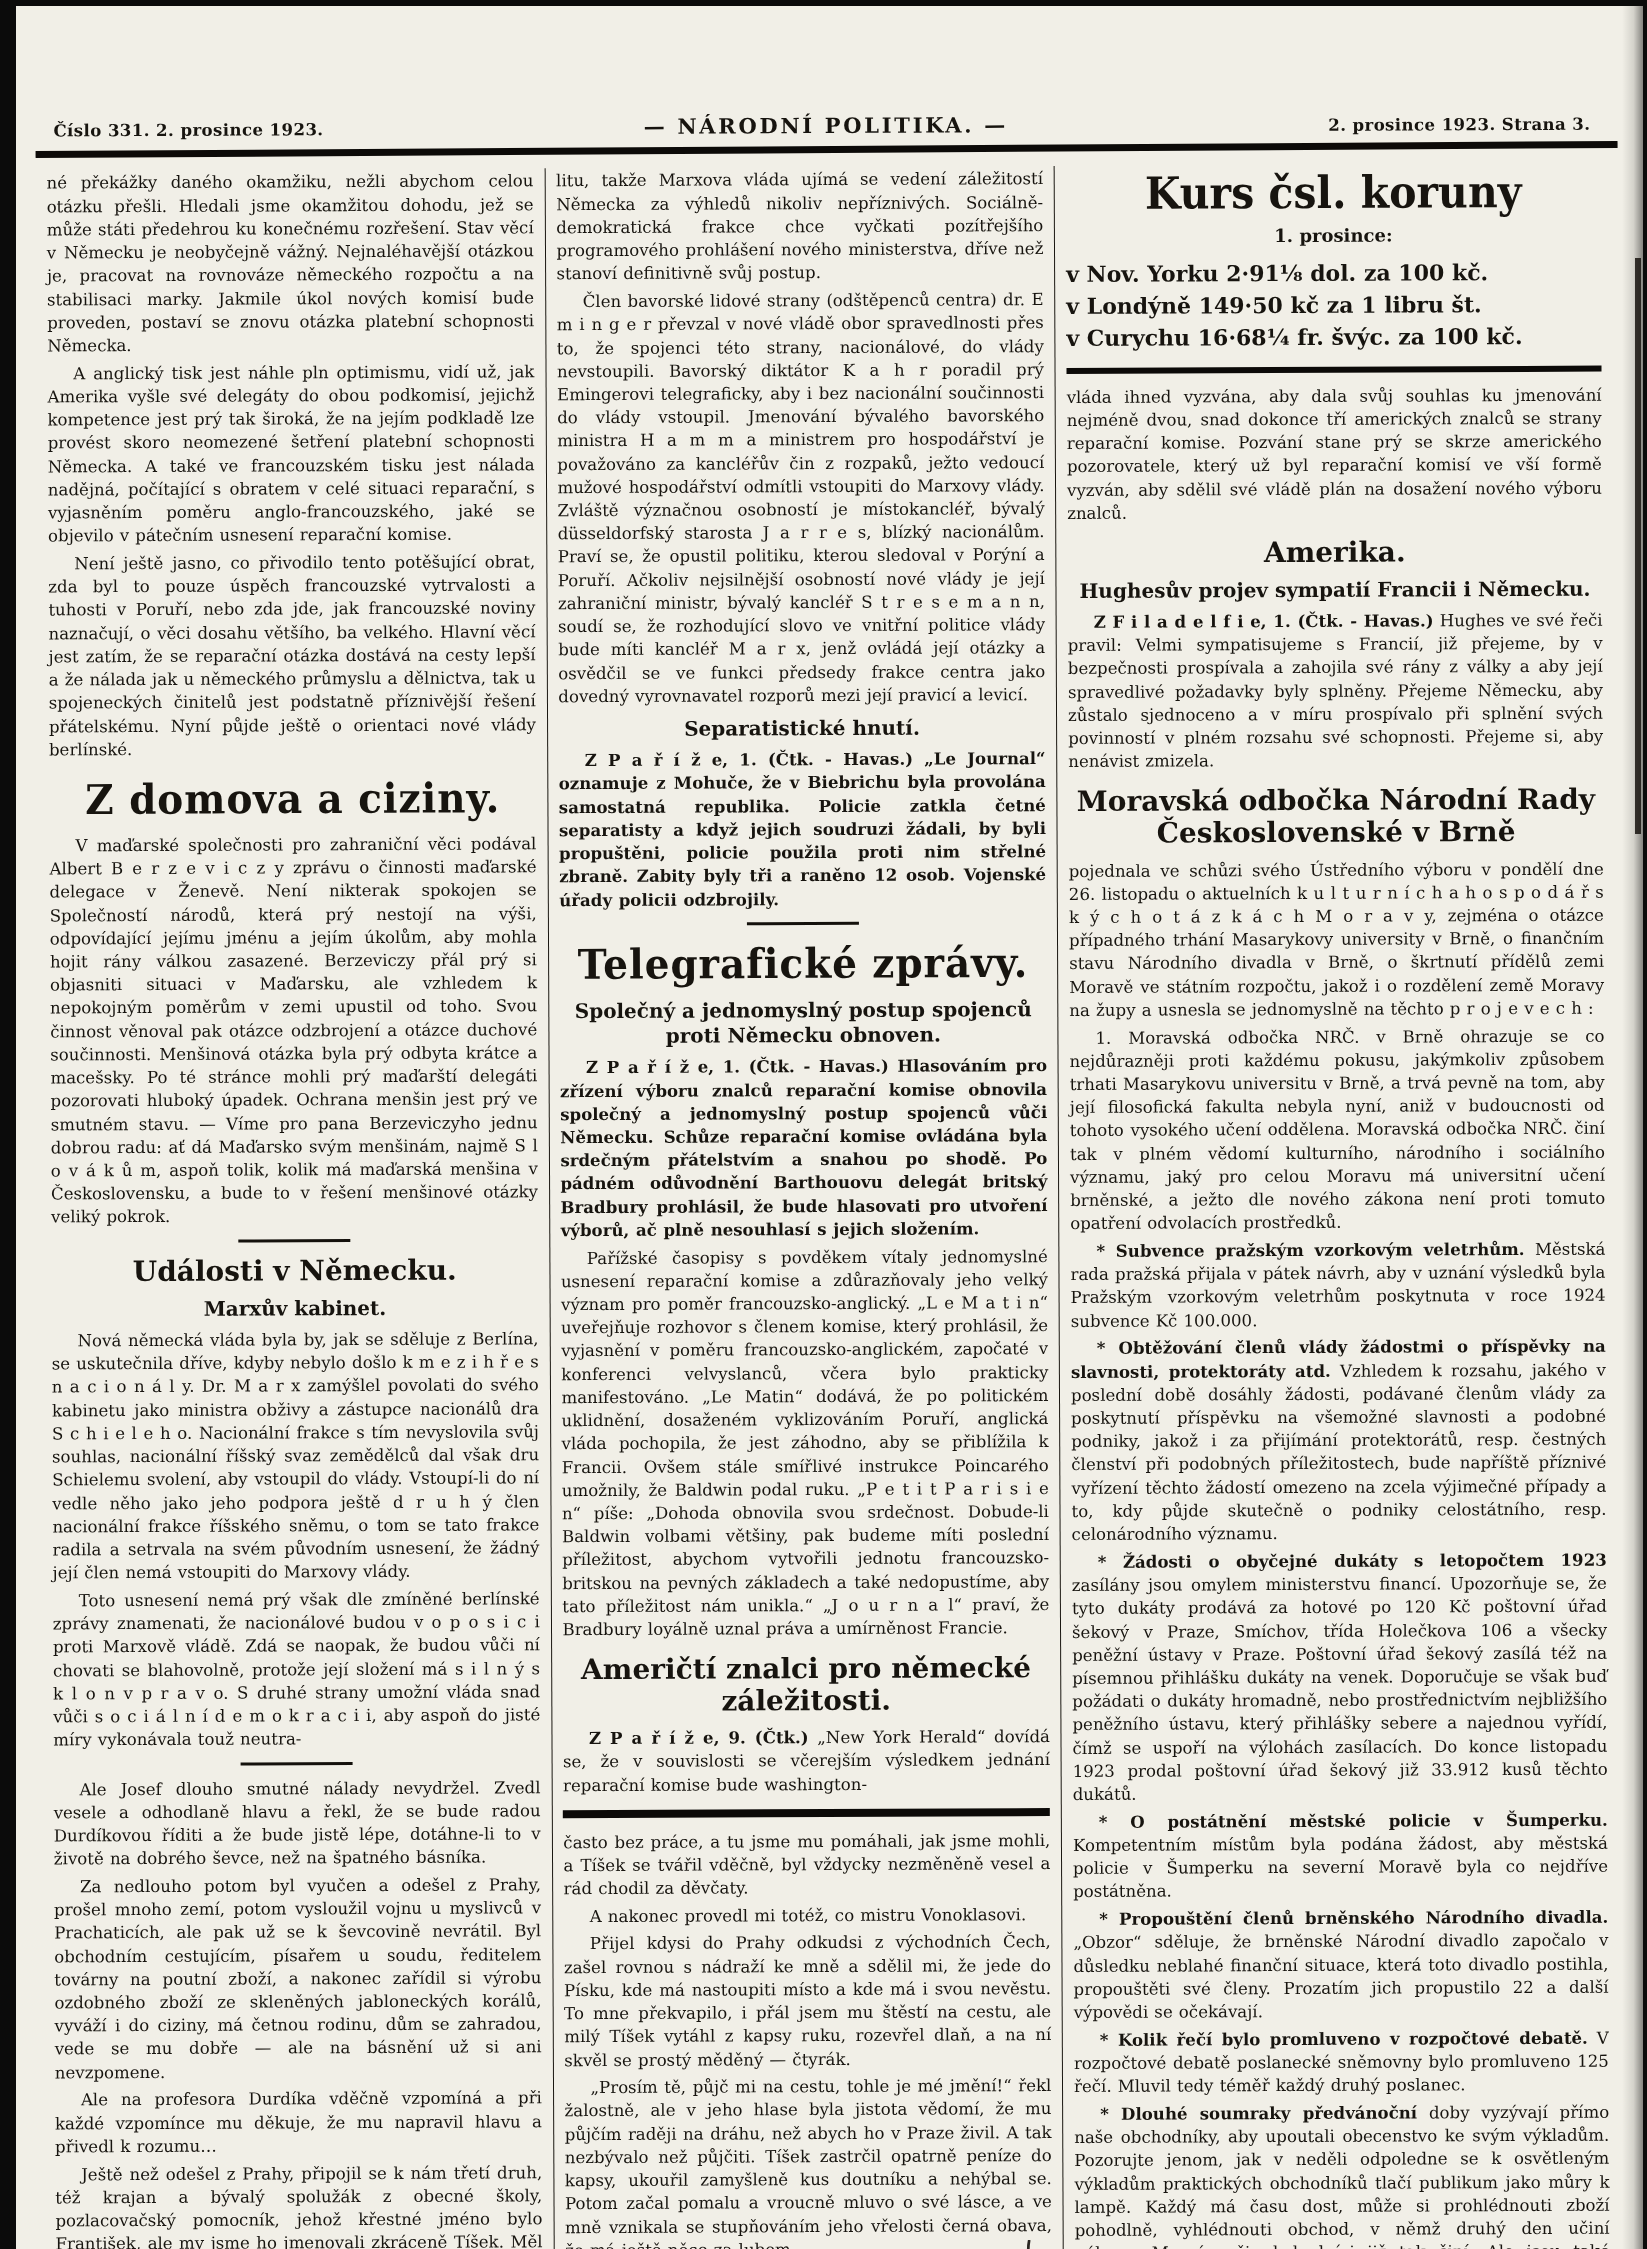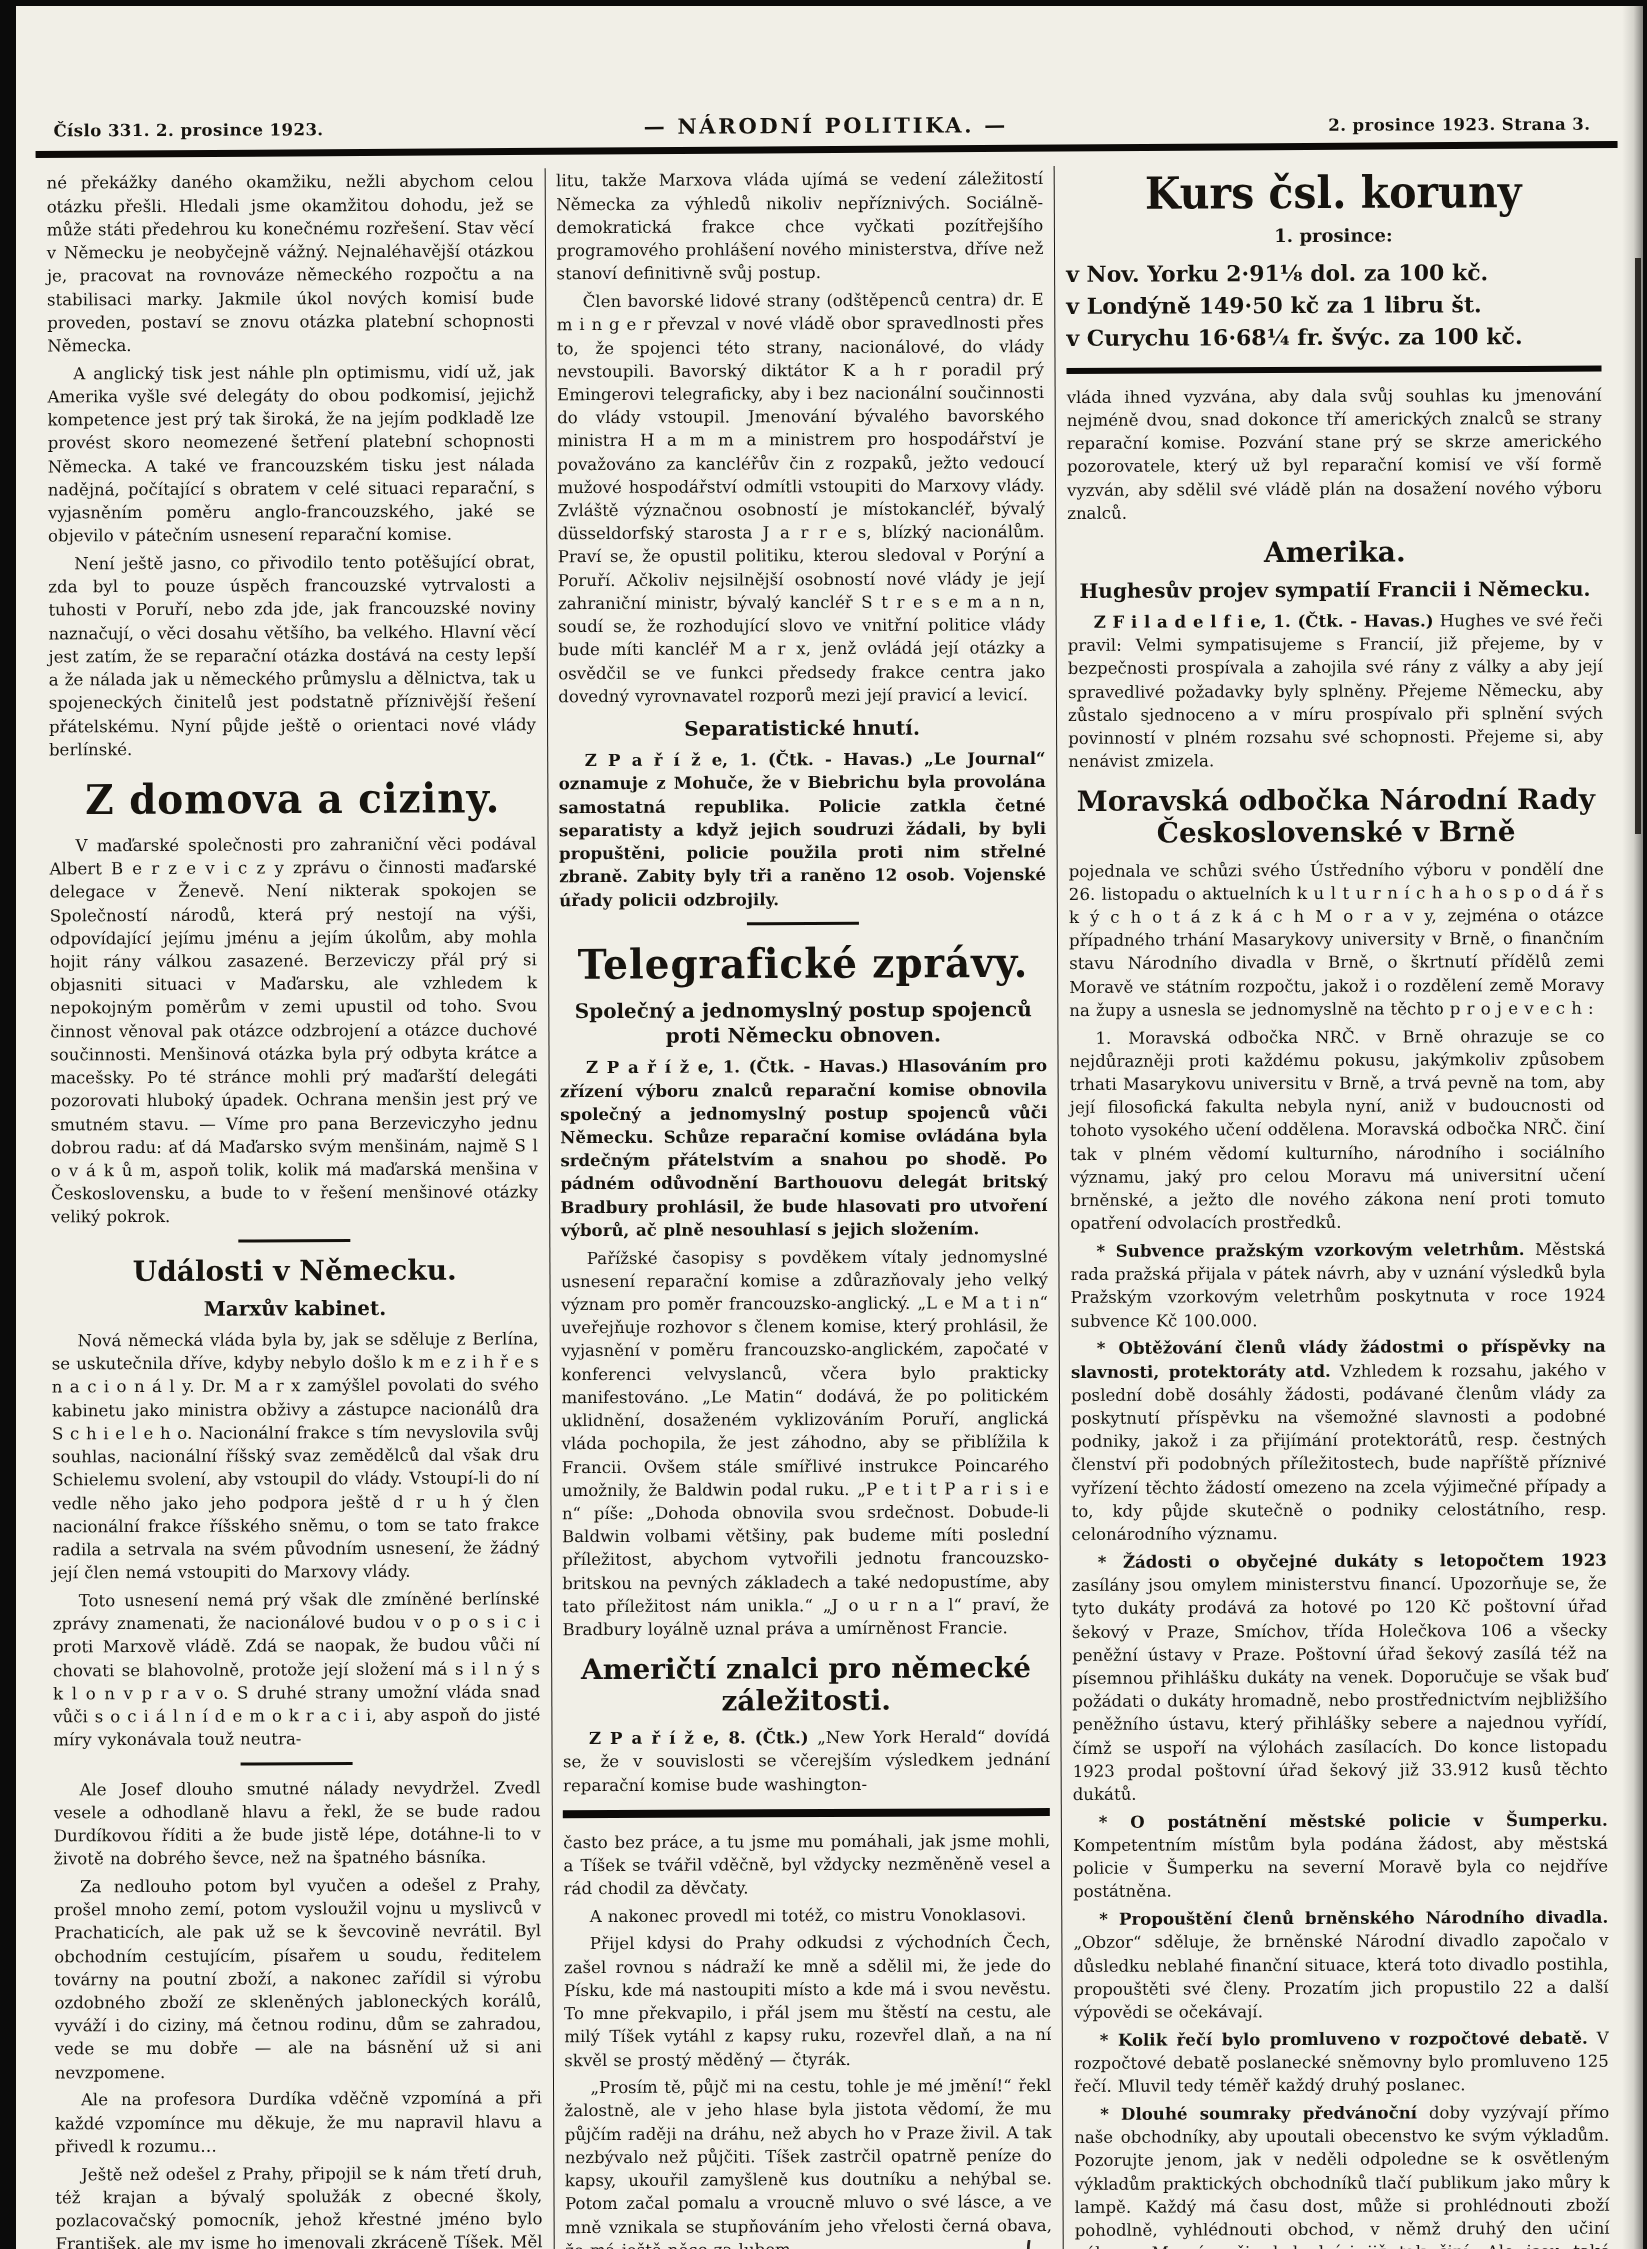--- a/index.html
+++ b/index.html
@@ -84,21 +84,21 @@
           <p class="body noindent">litu, takže Marxova vláda ujímá se vedení záležitostí Německa za výhledů nikoliv nepříznivých. Sociálně-demokratická frakce chce vyčkati pozítřejšího programového prohlášení nového ministerstva, dříve než stanoví definitivně svůj postup.</p>
           <p class="body">Člen bavorské lidové strany (odštěpenců centra) dr. E m i n g e r  převzal v nové vládě obor spravedlnosti přes to, že spojenci této strany, nacionálové, do vlády nevstoupili. Bavorský diktátor K a h r  poradil prý Emingerovi telegraficky, aby i bez nacionální součinnosti do vlády vstoupil. Jmenování bývalého bavorského ministra H a m m a  ministrem pro hospodářství je považováno za kancléřův čin z rozpaků, ježto vedoucí mužové hospodářství odmítli vstoupiti do Marxovy vlády. Zvláště význačnou osobností je místokancléř, bývalý düsseldorfský starosta J a r r e s, blízký nacionálům. Praví se, že opustil politiku, kterou sledoval v Porýní a Poruří. Ačkoliv nejsilnější osobností nové vlády je její zahraniční ministr, bývalý kancléř S t r e s e m a n n, soudí se, že rozhodující slovo ve vnitřní politice vlády bude míti kancléř M a r x, jenž ovládá její otázky a osvědčil se ve funkci předsedy frakce centra jako dovedný vyrovnavatel rozporů mezi její pravicí a levicí.</p>
           <div class="h3">Separatistické hnutí.</div>
           <p class="body bold"><b>Z P a ř í ž e, 1. (Čtk. - Havas.)</b> „Le Journal“ oznamuje z Mohuče, že v Biebrichu byla provolána samostatná republika. Policie zatkla četné separatisty a když jejich soudruzi žádali, by byli propuštěni, policie použila proti nim střelné zbraně. Zabity byly tři a raněno 12 osob. Vojenské úřady policii odzbrojily.</p>
           <div class="rule-small"></div>
           <div class="h1">Telegrafické zprávy.</div>
           <div class="h3">Společný a jednomyslný postup spojenců proti Německu obnoven.</div>
           <p class="body bold"><b>Z P a ř í ž e, 1. (Čtk. - Havas.)</b> Hlasováním pro zřízení výboru znalců reparační komise obnovila společný a jednomyslný postup spojenců vůči Německu. Schůze reparační komise ovládána byla srdečným přátelstvím a snahou po shodě. Po pádném odůvodnění Barthouovu delegát britský Bradbury prohlásil, že bude hlasovati pro utvoření výborů, ač plně nesouhlasí s jejich složením.</p>
           <p class="body">Pařížské časopisy s povděkem vítaly jednomyslné usnesení reparační komise a zdůrazňovaly jeho velký význam pro poměr francouzsko-anglický. „L e  M a t i n“ uveřejňuje rozhovor s členem komise, který prohlásil, že vyjasnění v poměru francouzsko-anglickém, započaté v konferenci velvyslanců, včera bylo prakticky manifestováno. „Le Matin“ dodává, že po politickém uklidnění, dosaženém vyklizováním Poruří, anglická vláda pochopila, že jest záhodno, aby se přiblížila k Francii. Ovšem stále smířlivé instrukce Poincarého umožnily, že Baldwin podal ruku. „P e t i t  P a r i s i e n“ píše: „Dohoda obnovila svou srdečnost. Dobude-li Baldwin volbami většiny, pak budeme míti poslední příležitost, abychom vytvořili jednotu francouzsko-britskou na pevných základech a také nedopustíme, aby tato příležitost nám unikla.“ „J o u r n a l“ praví, že Bradbury loyálně uznal práva a umírněnost Francie.</p>
           <div class="h2">Američtí znalci pro německé záležitosti.</div>
-          <p class="body"><b>Z P a ř í ž e, 8. (Čtk.)</b> „New York Herald“ dovídá se, že v souvislosti se včerejším výsledkem jednání reparační komise bude washington-</p>
+          <p class="body"><b>Z P a ř í ž e, 9. (Čtk.)</b> „New York Herald“ dovídá se, že v souvislosti se včerejším výsledkem jednání reparační komise bude washington-</p>
           <div class="rule-thick"></div>
           <p class="body noindent">často bez práce, a tu jsme mu pomáhali, jak jsme mohli, a Tíšek se tvářil vděčně, byl vždycky nezměněně vesel a rád chodil za děvčaty.</p>
           <p class="body">A nakonec provedl mi totéž, co mistru Vonoklasovi.</p>
           <p class="body">Přijel kdysi do Prahy odkudsi z východních Čech, zašel rovnou s nádraží ke mně a sdělil mi, že jede do Písku, kde má nastoupiti místo a kde má i svou nevěstu. To mne překvapilo, i přál jsem mu štěstí na cestu, ale milý Tíšek vytáhl z kapsy ruku, rozevřel dlaň, a na ní skvěl se prostý měděný — čtyrák.</p>
           <p class="body">„Prosím tě, půjč mi na cestu, tohle je mé jmění!“ řekl žalostně, ale v jeho hlase byla jistota vědomí, že mu půjčím raději na dráhu, než abych ho v Praze živil. A tak nezbývalo než půjčiti. Tíšek zastrčil opatrně peníze do kapsy, ukouřil zamyšleně kus doutníku a nehýbal se. Potom začal pomalu a vroucně mluvo o své lásce, a ve mně vznikala se stupňováním jeho vřelosti černá obava, že má ještě něco za lubem.</p>
         </div>
       <div class="col col-right">
           <div class="kurs">
             <div class="kurs-title">Kurs čsl. koruny</div>
             <div class="kurs-date">1. prosince:</div>

